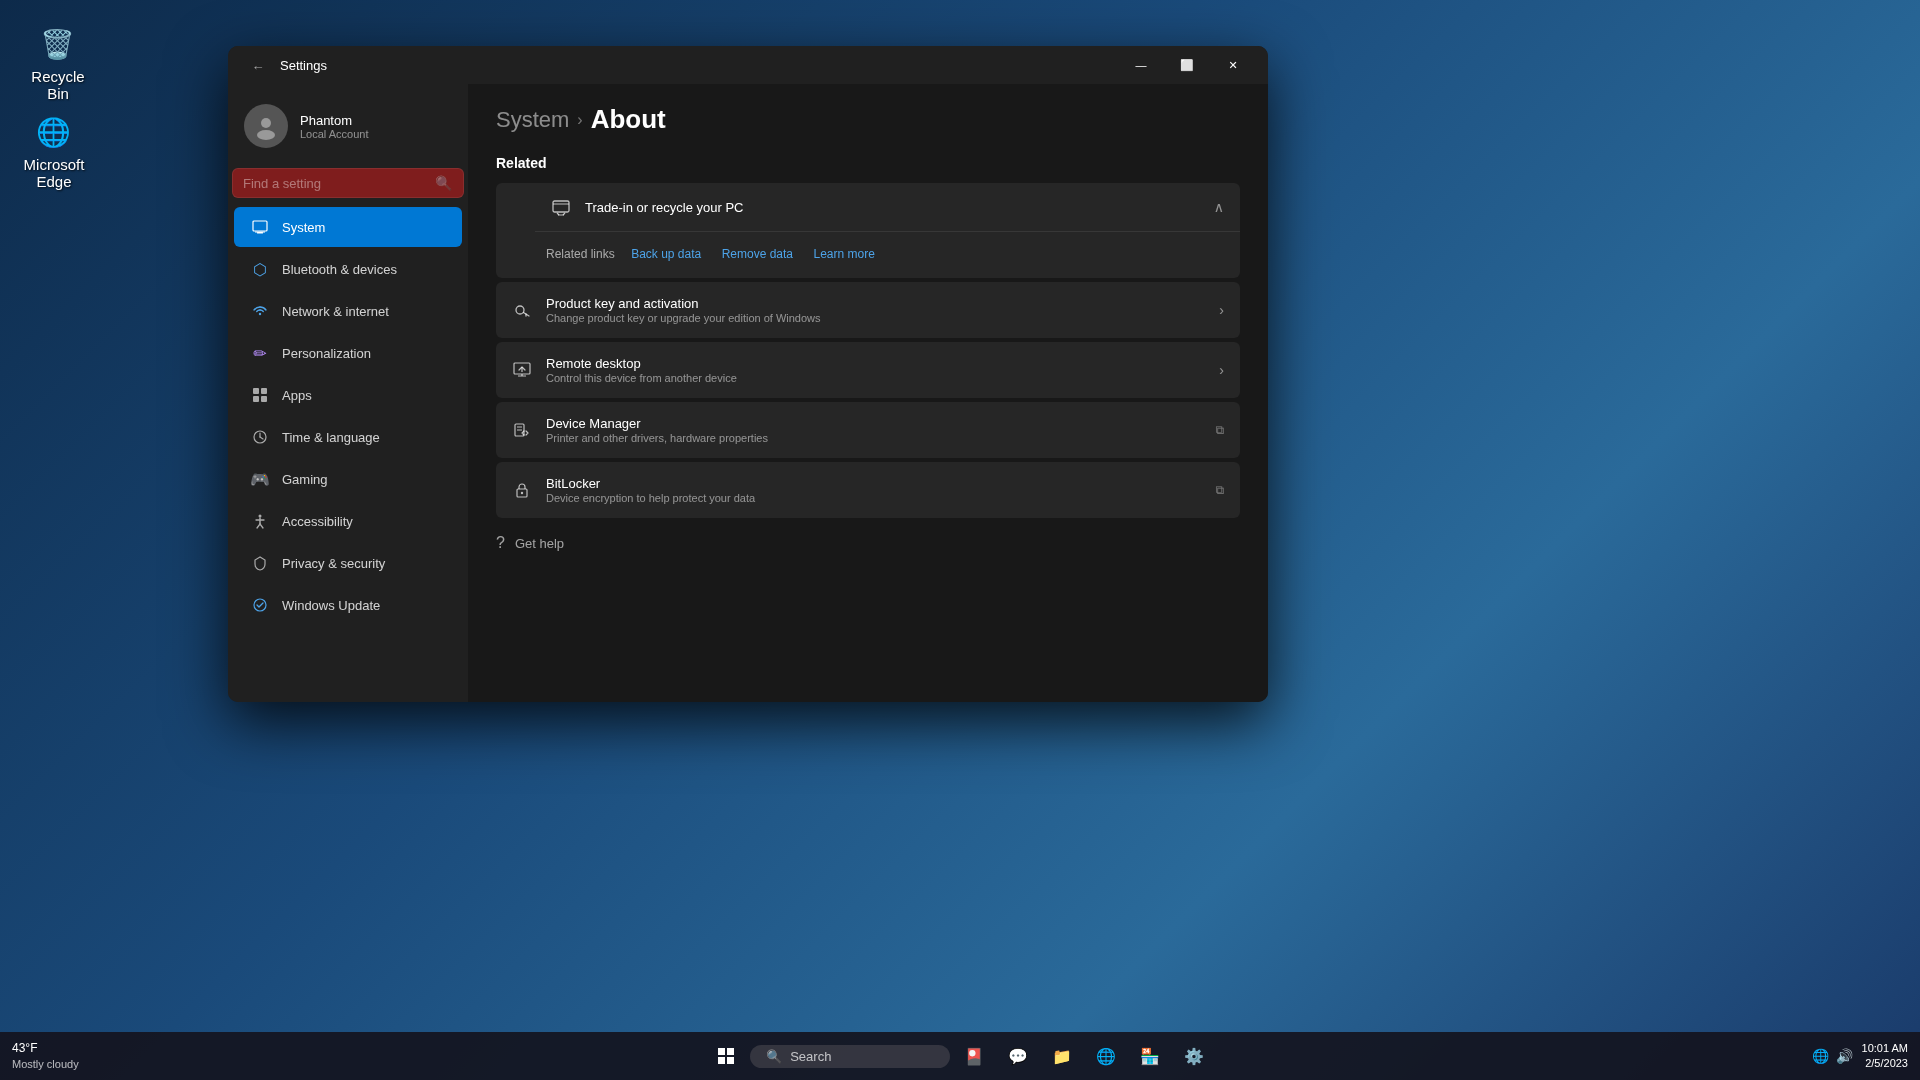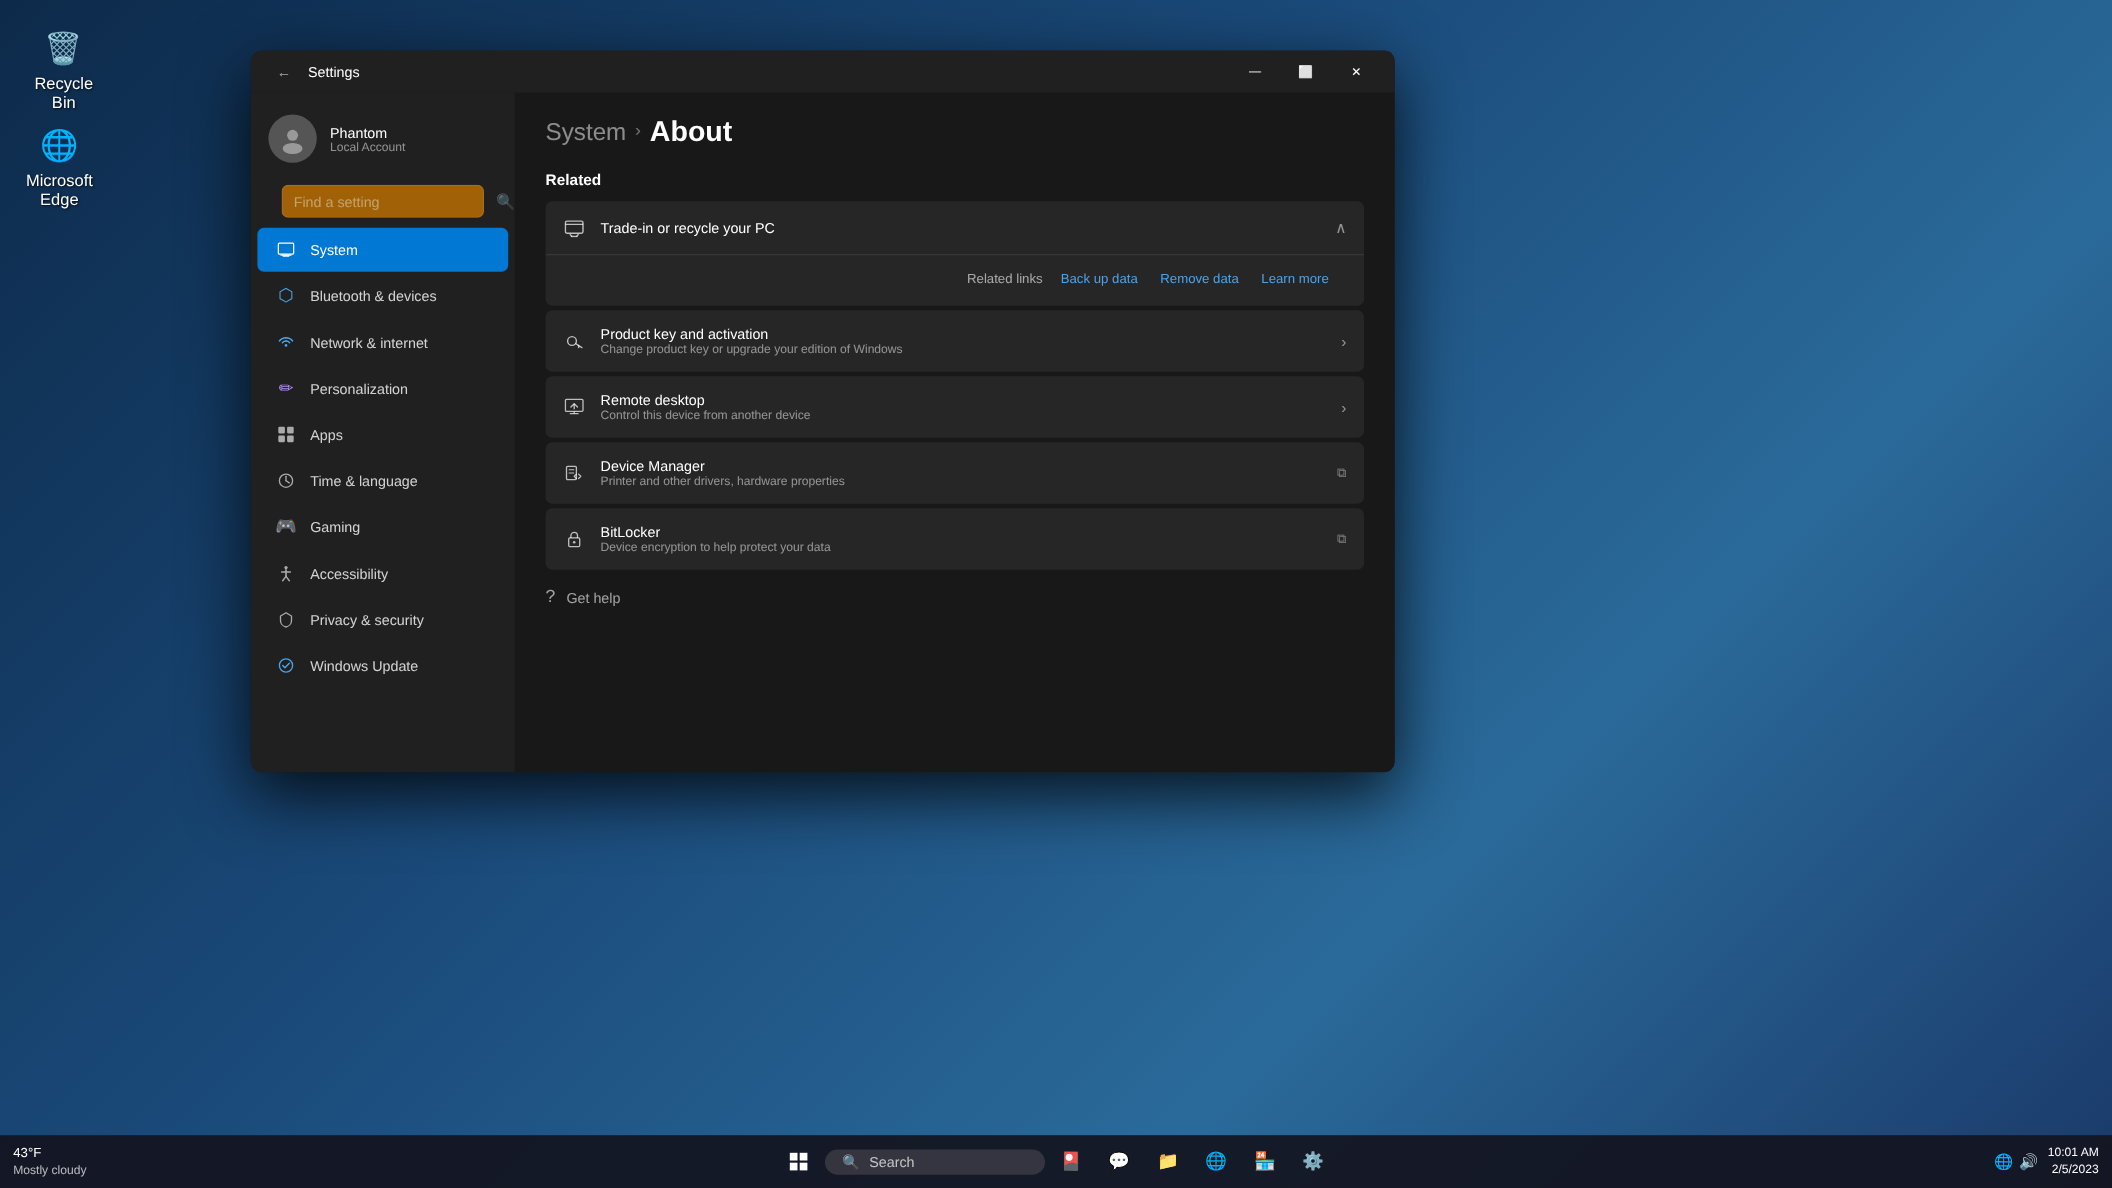--- a/index.html
+++ b/index.html
@@ -217,24 +217,24 @@
       justify-content: center;
       color: #aaa;
       font-size: 22px;
       flex-shrink: 0;
     }
     .user-info { display: flex; flex-direction: column; }
     .user-name { color: white; font-size: 13px; font-weight: 500; }
     .user-type { color: rgba(255,255,255,0.5); font-size: 11px; }
 
     .search-box {
-      margin: 0 28px 8px;
-      display: flex;
-      align-items: center;
-      background: #a16207;
+      margin: 0 4px 8px;
+      display: flex;
+      align-items: center;
+      background: #7f1d1d;
       border-radius: 6px;
       padding: 6px 10px;
       gap: 8px;
       border: 1px solid rgba(255,255,255,0.08);
     }
     .search-box input {
       background: none;
       border: none;
       outline: none;
       color: rgba(255,255,255,0.5);
@@ -354,24 +354,24 @@
       margin-top: 1px;
     }
     .card-chevron {
       color: rgba(255,255,255,0.5);
       font-size: 14px;
     }
 
     
     .card-expanded {
       border-bottom: 1px solid rgba(255,255,255,0.08);
+      margin-left: 39px;
     }
     .card-body {
       padding: 12px 16px 16px 50px;
-      text-align: right;
     }
     .related-links-label {
       color: rgba(255,255,255,0.6);
       font-size: 12px;
       margin-right: 12px;
     }
     .related-link {
       color: #4da3e8;
       font-size: 12px;
       text-decoration: none;

